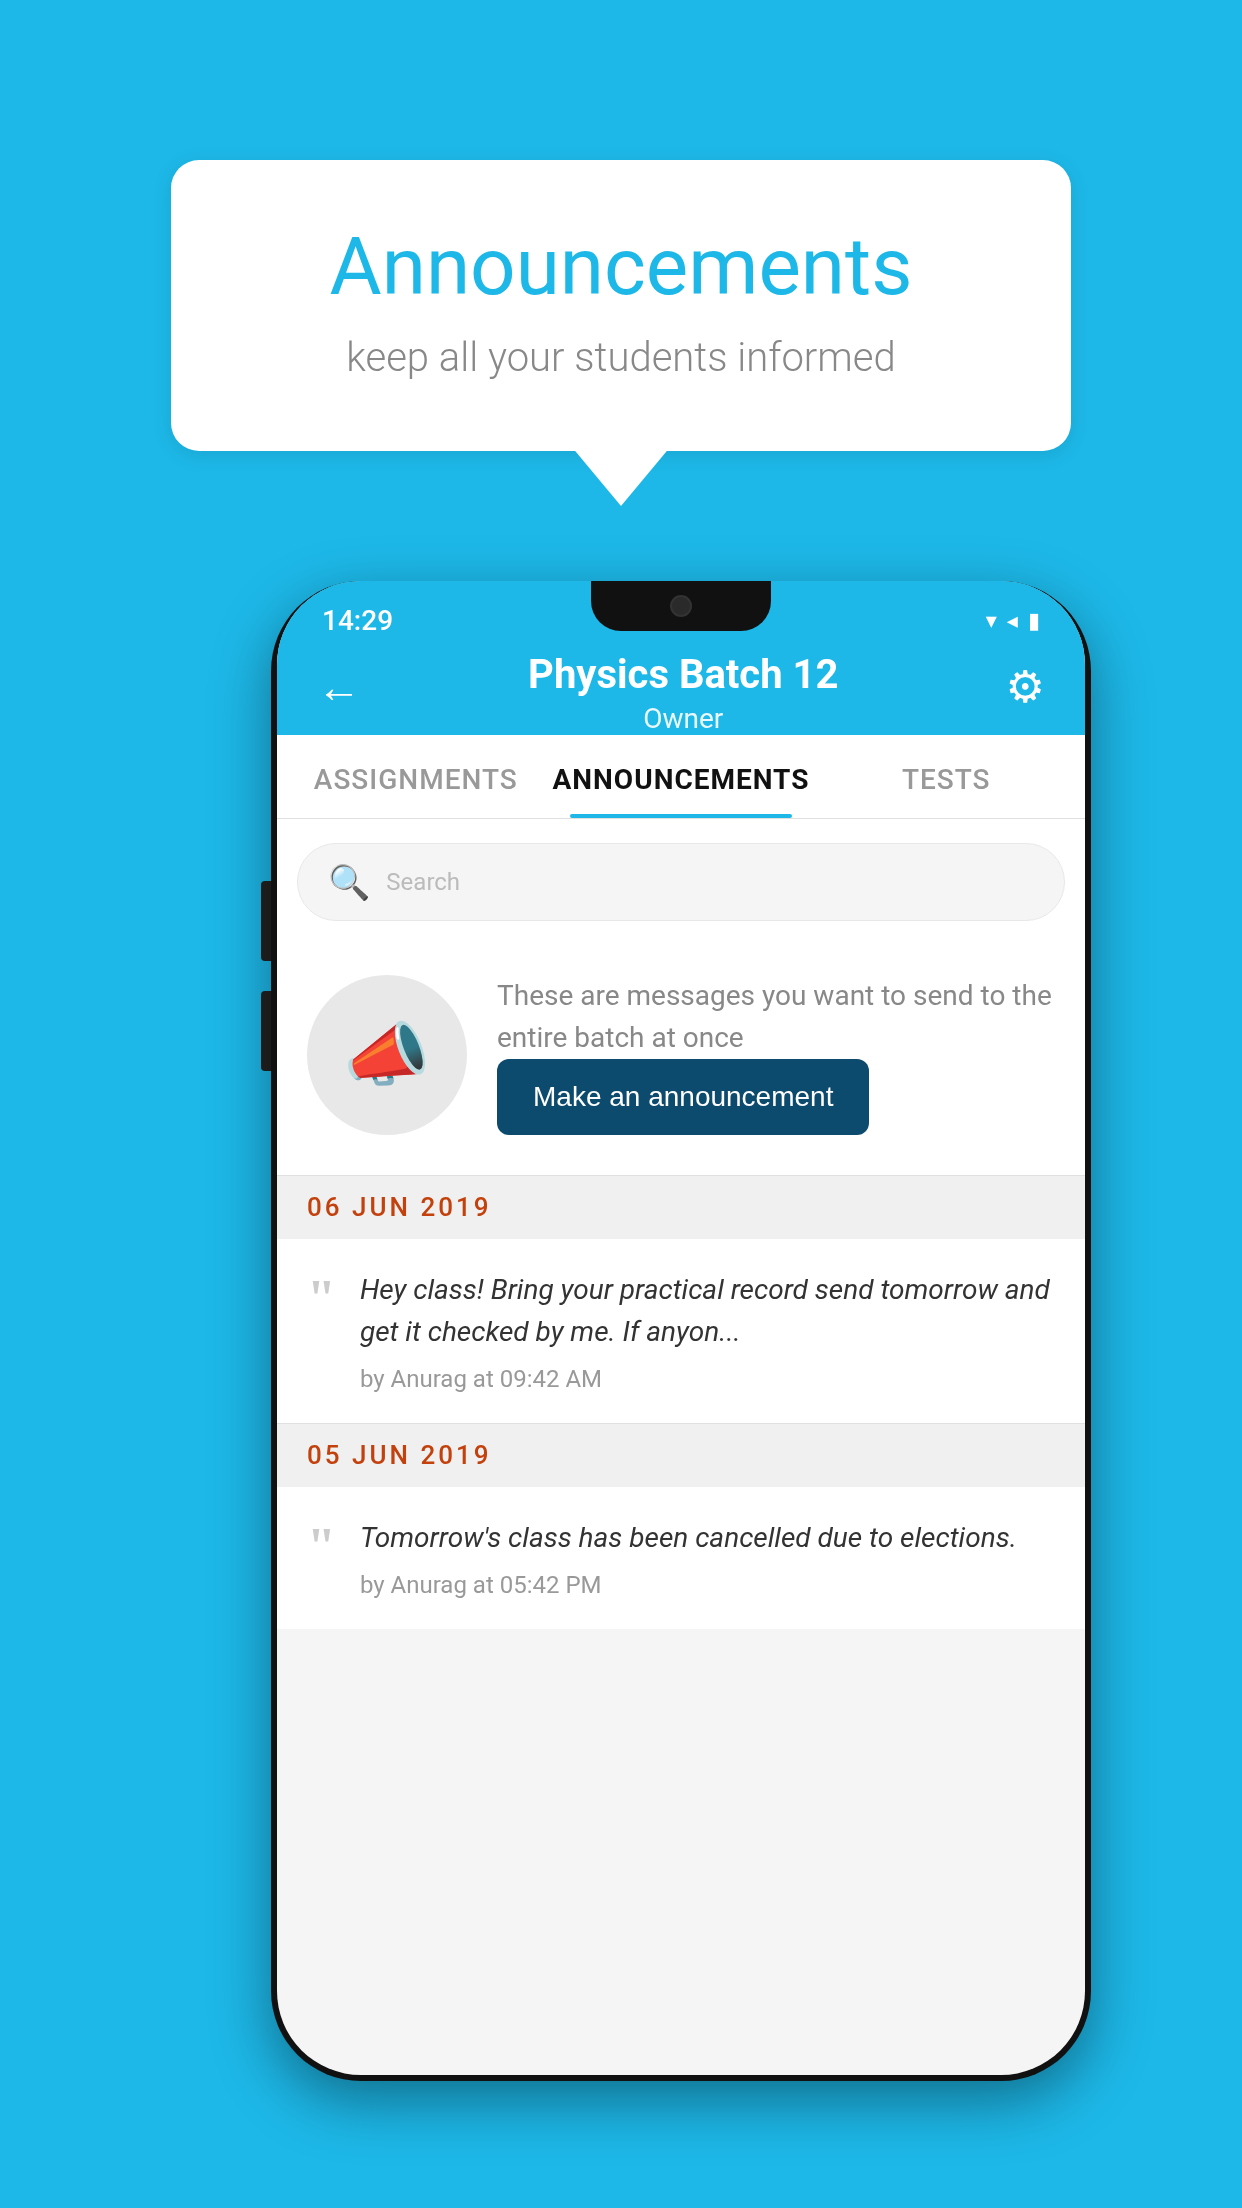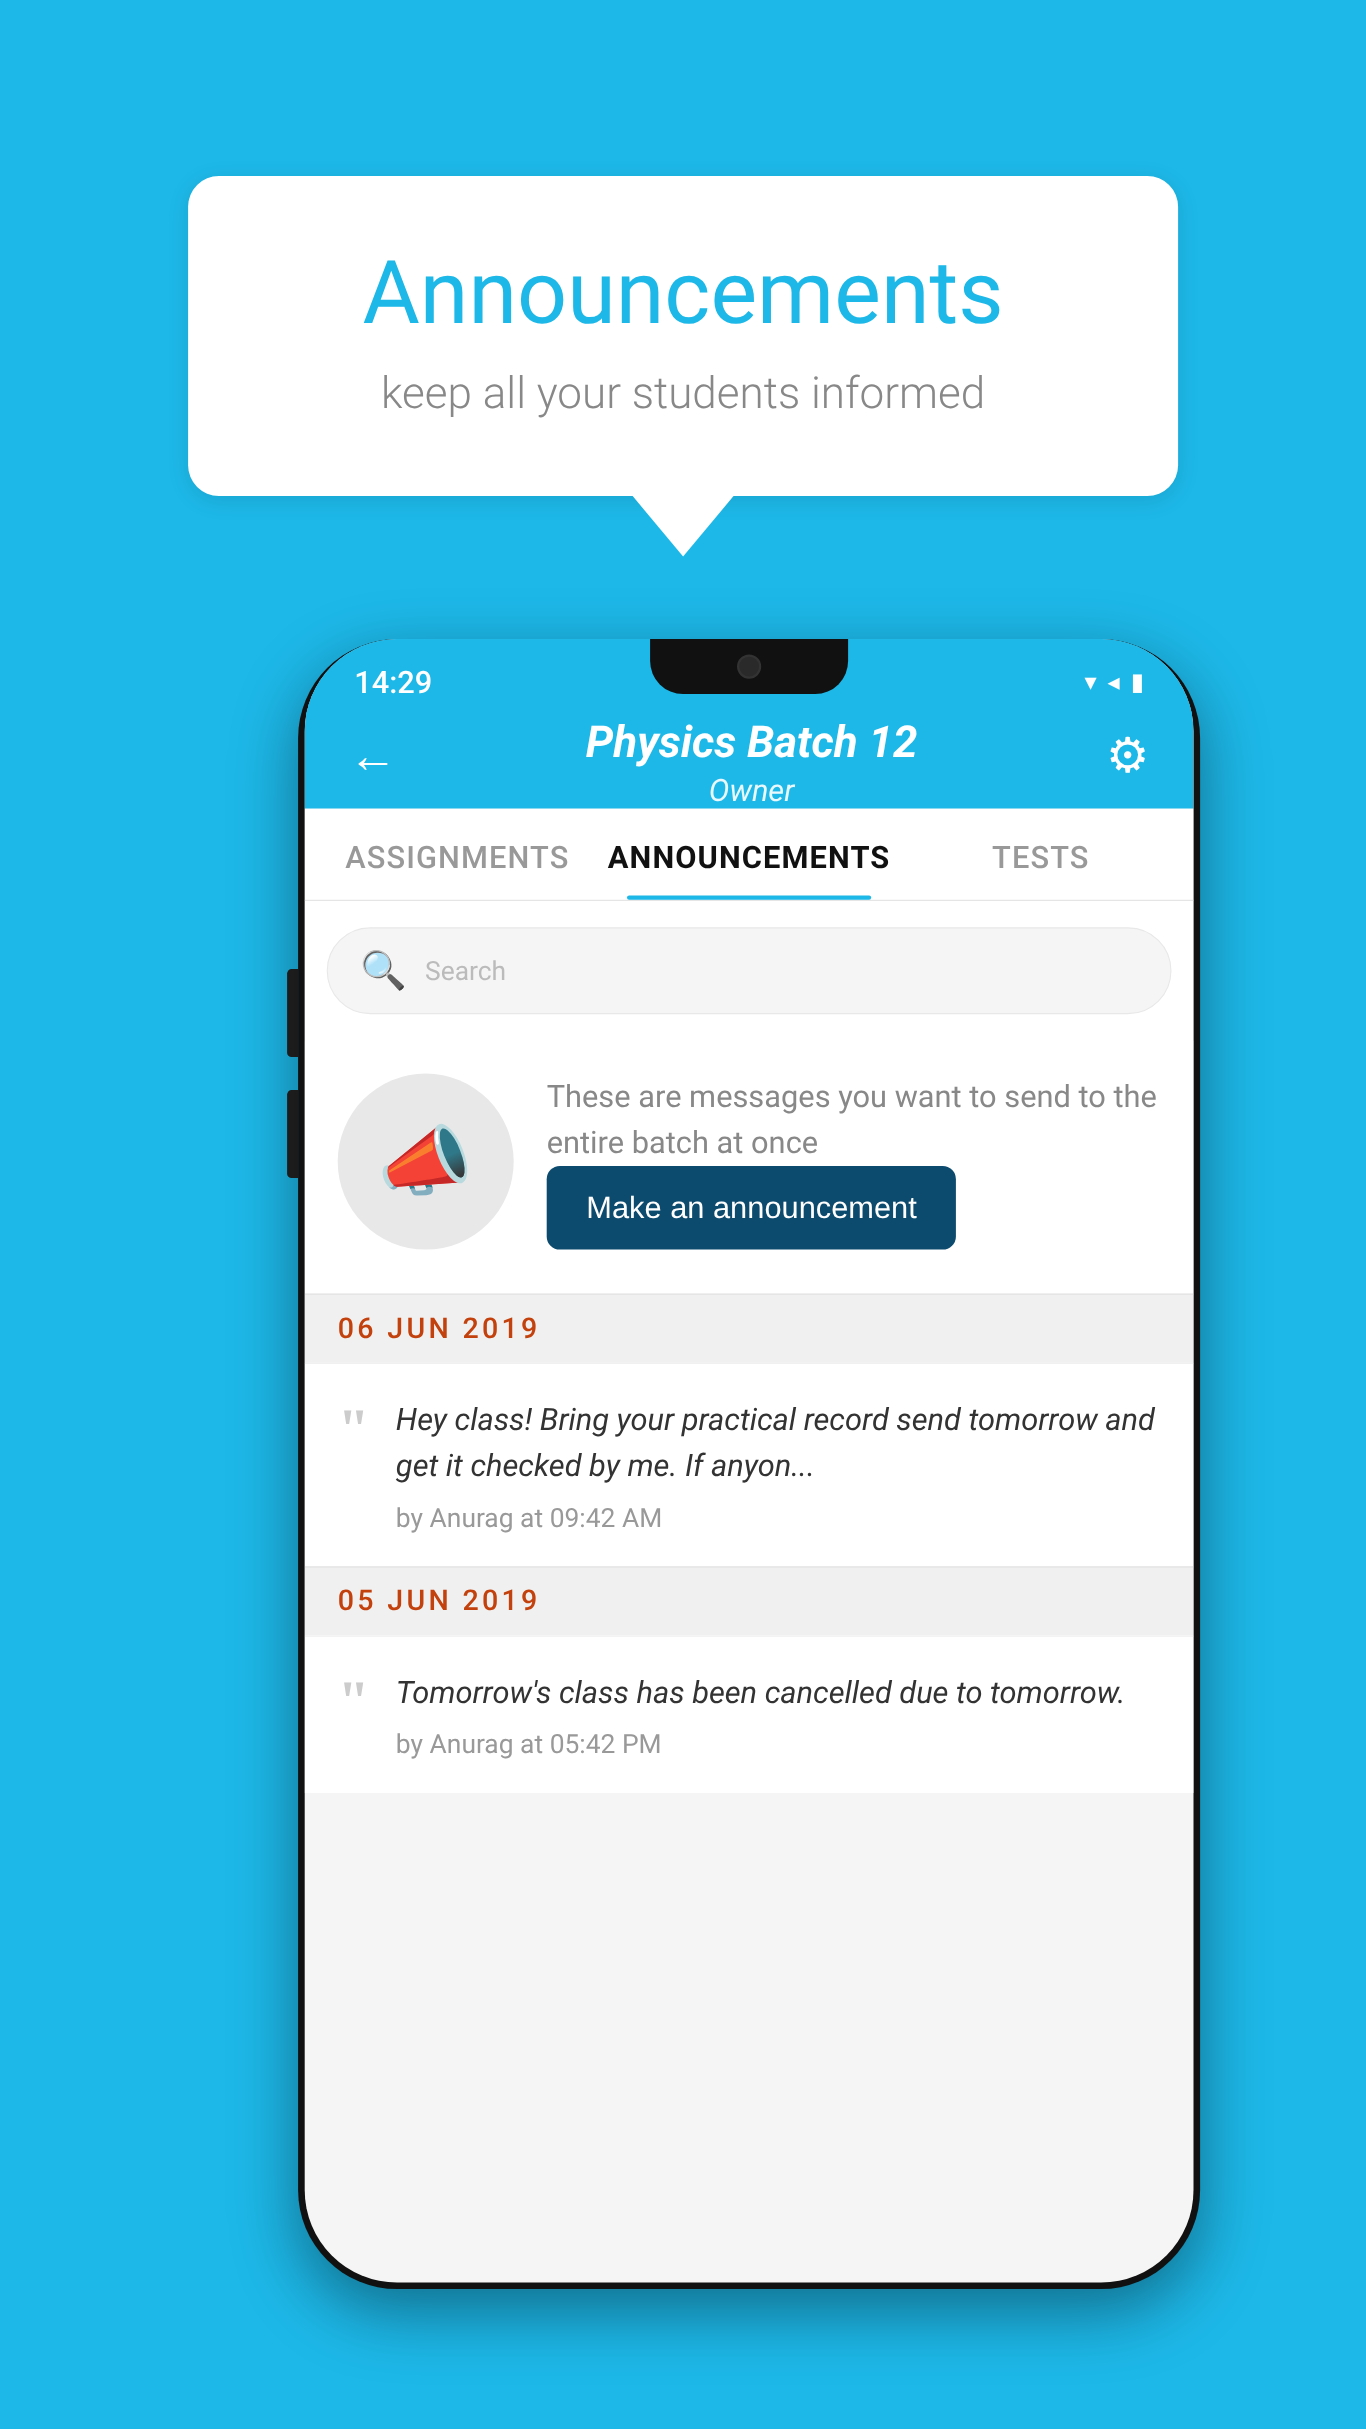--- a/index.html
+++ b/index.html
@@ -148,21 +148,20 @@
     }
     .header-back {
       color: white;
       font-size: 44px;
       margin-top: 10px;
       cursor: pointer;
     }
     .header-title-block {
       text-align: center;
       flex: 1;
-      font-style: italic;
     }
     .header-title {
       color: white;
       font-size: 40px;
       font-weight: 700;
     }
     .header-subtitle {
       color: rgba(255,255,255,0.9);
       font-size: 28px;
       margin-top: 4px;
@@ -422,20 +421,20 @@
           <div class="message-content">
             <div class="message-text">Hey class! Bring your practical record send tomorrow and get it checked by me. If anyon...</div>
             <div class="message-meta">by Anurag at 09:42 AM</div>
           </div>
         </div>
 
         <div class="date-divider">05  JUN  2019</div>
         <div class="message-item">
           <div class="quote-icon">"</div>
           <div class="message-content">
-            <div class="message-text">Tomorrow's class has been cancelled due to tomorrow.</div>
+            <div class="message-text">Tomorrow's class has been cancelled due to elections.</div>
             <div class="message-meta">by Anurag at 05:42 PM</div>
           </div>
         </div>
       </div>
     </div>
   </div>
 </div>
 
 </body></html>

